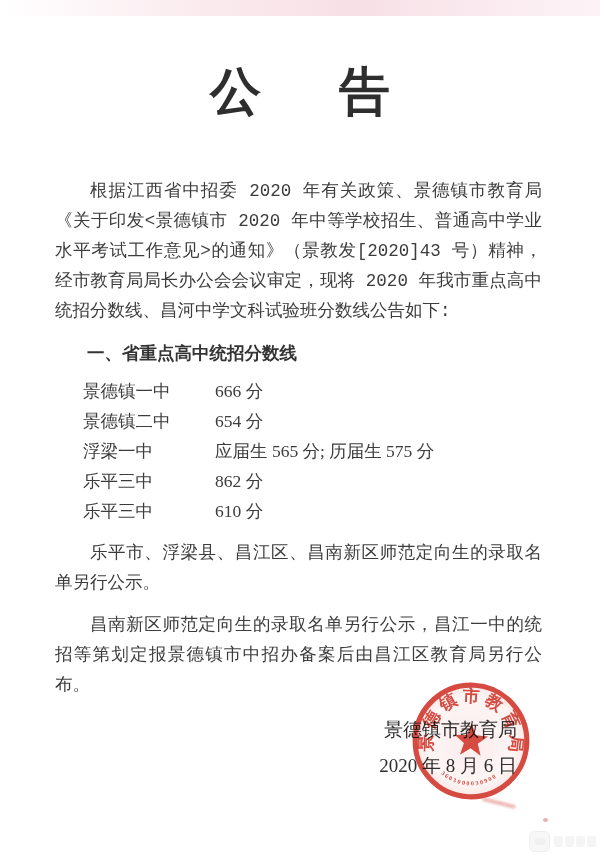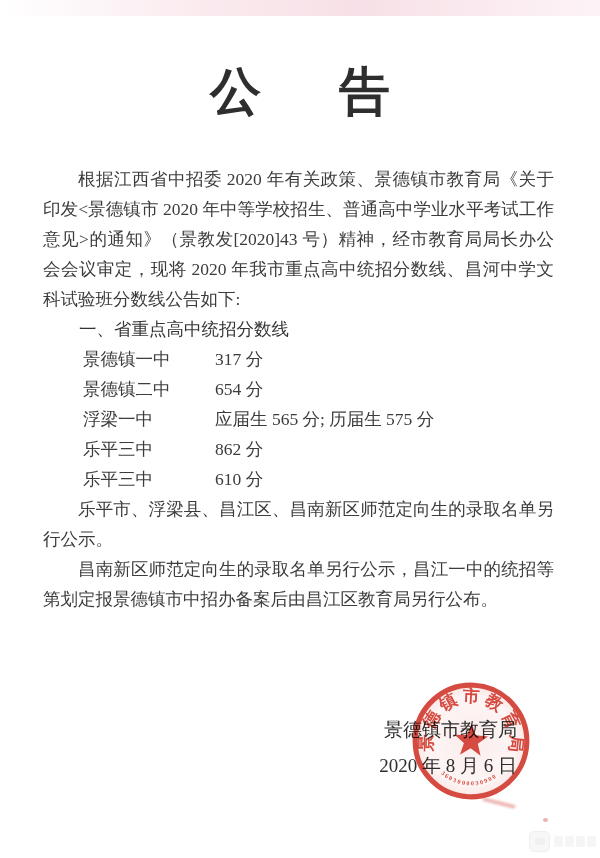--- a/index.html
+++ b/index.html
@@ -26,22 +26,22 @@
     display:flex;justify-content:center;gap:78px;
     margin:0;padding-top:62px;
     font-size:51px;font-weight:bold;line-height:60px;
     color:#2e2e2e;letter-spacing:0;
   }
   .content{
     position:absolute;left:43px;right:46px;top:164px;
     font-size:17.5px;line-height:30px;
     text-align:justify;
   }
-  .para{margin:0;text-indent:2em;}
-  .sec-heading{margin:0;padding-left:36px;font-weight:normal;color:#343434;}
+  .para{margin:12px;text-indent:2em;font-family:Liberation Mono, monospace;}
+  .sec-heading{margin:8px;padding-left:36px;font-weight:bold;color:#343434;}
   .score-row{display:flex;padding-left:40px;justify-content:center;}
   .score-row .school{width:132px;flex:0 0 auto;}
   .score-row .score{flex:1;}
   .signature{
     position:absolute;right:83px;top:712px;
     text-align:right;font-size:19px;line-height:36px;color:#2f2f2f;
   }
   
   .seal{
     position:absolute;left:409px;top:679px;width:124px;height:124px;
@@ -82,21 +82,21 @@
     <span>告</span>
   </h1>
 
   <div class="content">
     <p class="para">根据江西省中招委 2020 年有关政策、景德镇市教育局《关于印发&lt;景德镇市 2020 年中等学校招生、普通高中学业水平考试工作意见&gt;的通知》（景教发[2020]43 号）精神，经市教育局局长办公会会议审定，现将 2020 年我市重点高中统招分数线、昌河中学文科试验班分数线公告如下:</p>
 
     <p class="sec-heading">一、省重点高中统招分数线</p>
 
     <div class="score-row">
       <span class="school">景德镇一中</span>
-      <span class="score">317 分</span>
+      <span class="score">666 分</span>
     </div>
     <div class="score-row">
       <span class="school">景德镇二中</span>
       <span class="score">654 分</span>
     </div>
     <div class="score-row">
       <span class="school">浮梁一中</span>
       <span class="score">应届生 565 分; 历届生 575 分</span>
     </div>
     <div class="score-row">

